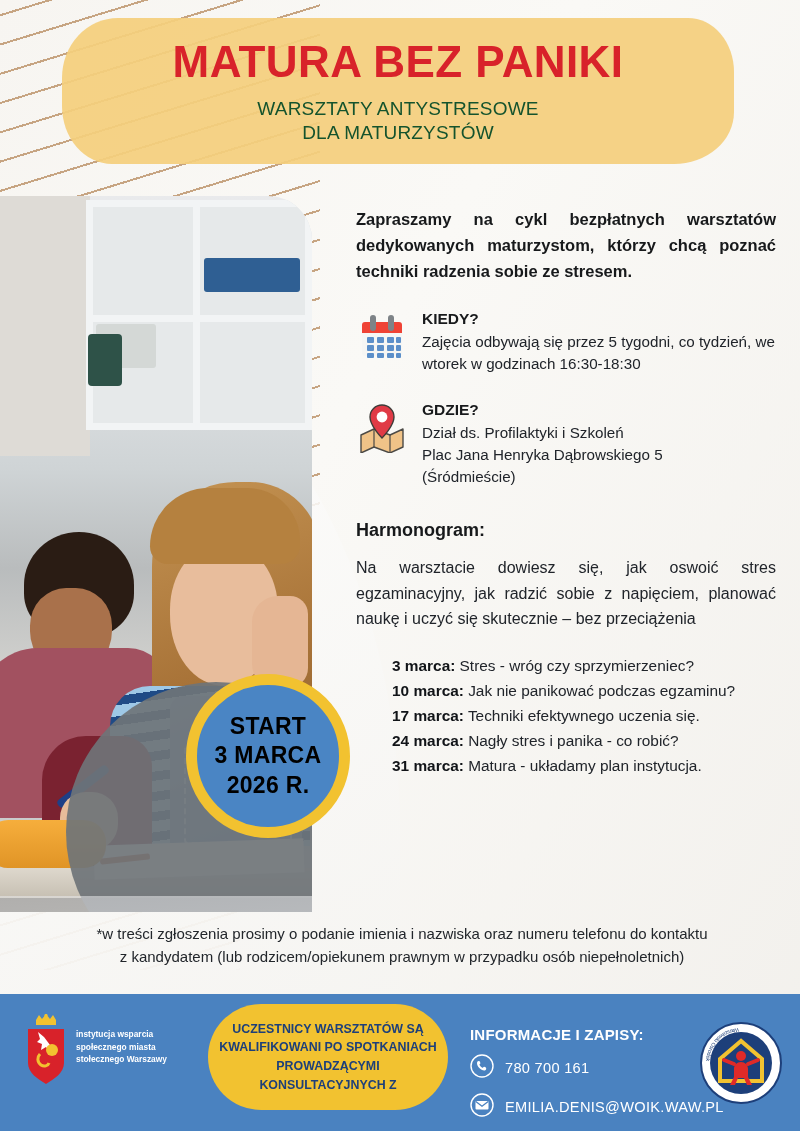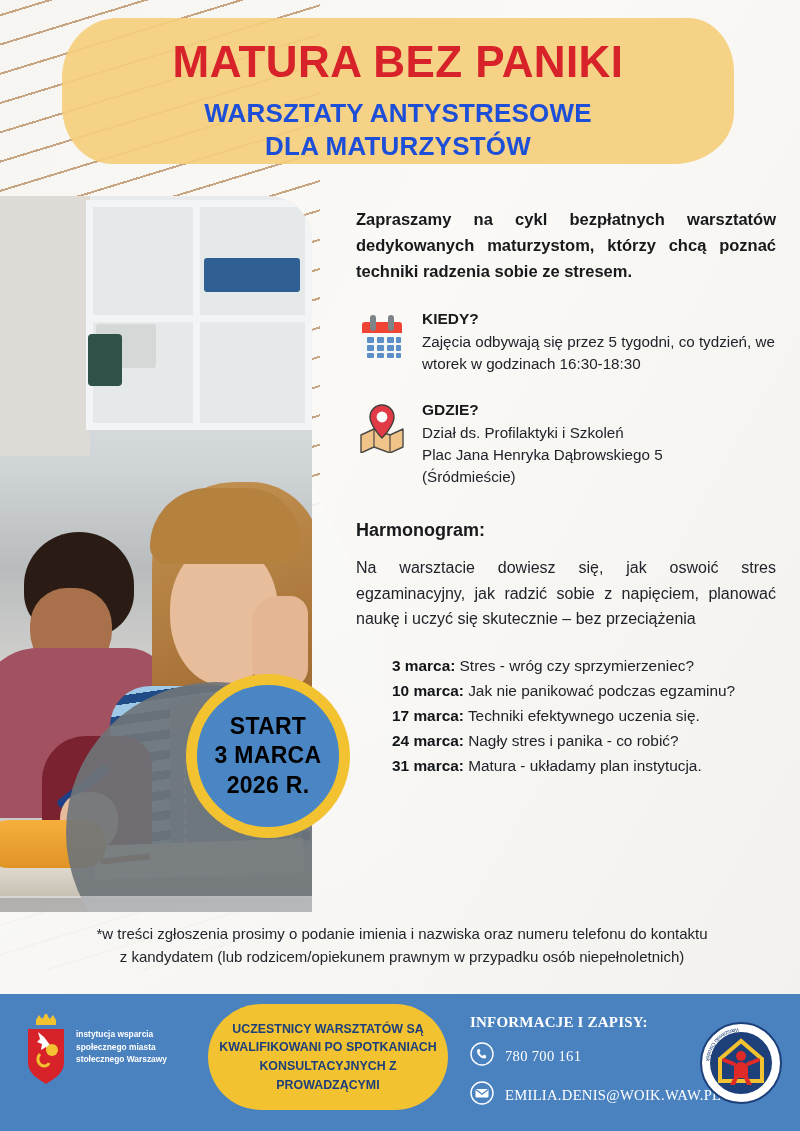--- a/index.html
+++ b/index.html
@@ -29,21 +29,21 @@
                background:linear-gradient(155deg, rgba(255,255,255,.82), rgba(245,244,241,.95));
                border-radius:0 70% 0 0; z-index:2; }
 
   
   .banner { position:absolute; left:62px; top:18px; width:672px; height:146px;
             background:rgba(244,207,125,.93);
             border-radius:56px 46px 60px 50px / 60px 54px 52px 58px;
             z-index:5; }
   .banner h1 { text-align:center; color:#d8222a; font-size:44px; font-weight:bold;
                letter-spacing:.4px; padding-top:22px; line-height:1; }
-  .banner h2 { text-align:center; color:#1d4ed8; font-size:26px; font-weight:bold;
+  .banner h2 { text-align:center; color:#14532d; font-size:19px; font-weight:normal;
                line-height:1.25; margin-top:13px; letter-spacing:.2px; }
 
   
   .photo { position:absolute; left:0; top:196px; width:312px; height:716px;
            border-radius:0 44px 0 0; overflow:hidden; z-index:6; }
   .ph-bg { position:absolute; inset:0;
            background:linear-gradient(180deg,#e9eaec 0%,#dfe2e4 22%,#cfd4d6 38%,
                      #b9bcbd 52%,#d7d6d2 70%,#c9cbcb 86%,#dadbdb 100%); }
   .ph-shelf { position:absolute; left:86px; top:4px; width:226px; height:230px;
               background:#e6e9ea; border:7px solid #f2f4f5; }
@@ -138,21 +138,21 @@
   .footer { position:absolute; left:0; top:994px; width:800px; height:137px;
             background:#4a82c0; z-index:10; }
   .crest { position:absolute; left:22px; top:20px; width:48px; height:72px; }
   .fl-txt { position:absolute; left:76px; top:34px; width:120px; font-size:8.4px;
             color:#fff; font-weight:bold; line-height:1.5; }
   .bubble { position:absolute; left:208px; top:10px; width:240px; height:106px;
             background:#f2c230; border-radius:53px; display:flex; align-items:center;
             justify-content:center; }
   .bubble div { text-align:center; font-size:12.4px; font-weight:bold; color:#1d3f7a;
                 line-height:1.5; }
-  .contact { position:absolute; left:470px; top:20px; width:250px;font-family:Liberation Serif, serif; }
+  .contact { position:absolute; left:470px; top:32px; width:250px; }
   .contact h4 { color:#fff; font-size:15px; font-weight:bold; letter-spacing:.2px; }
   .crow { display:flex; align-items:center; gap:11px; margin-top:11px; }
   .crow span.t { color:#fff; font-size:14.6px; letter-spacing:.3px; }
   .woik { position:absolute; left:700px; top:1022px; width:82px; height:82px; z-index:11; }
 </style>
 </head>
 <body>
 
 <div id="poster">
 
@@ -299,22 +299,22 @@
     <div class="fl-txt">
       <div>instytucja wsparcia</div>
       <div>społecznego miasta</div>
       <div>stołecznego Warszawy</div>
     </div>
 
     <div class="bubble">
       <div>
         <div>UCZESTNICY WARSZTATÓW SĄ</div>
         <div>KWALIFIKOWANI PO SPOTKANIACH</div>
+        <div>PROWADZĄCYMI</div>
         <div>KONSULTACYJNYCH Z</div>
-        <div>PROWADZĄCYMI</div>
       </div>
     </div>
 
     <div class="contact">
       <h4>INFORMACJE I ZAPISY:</h4>
       <div class="crow">
         <span>
           <svg width="24" height="24" viewBox="0 0 24 24">
             <circle cx="12" cy="12" r="11" fill="none" stroke="#fff" stroke-width="1.4"></circle>
             <path d="M8.5 7c1 0 1.3.4 1.7 1.4.3.9.1 1.3-.4 1.7-.4.3-.4.6-.1 1.2.5.9 1.3 1.7 2.2 2.2.6.3.9.3 1.2-.1.4-.5.8-.7 1.7-.4 1 .4 1.4.7 1.4 1.7 0 .9-.9 1.8-2 1.8-3.3 0-7.2-3.9-7.2-7.2C7 7.9 7.8 7 8.5 7z" fill="#fff"></path>

